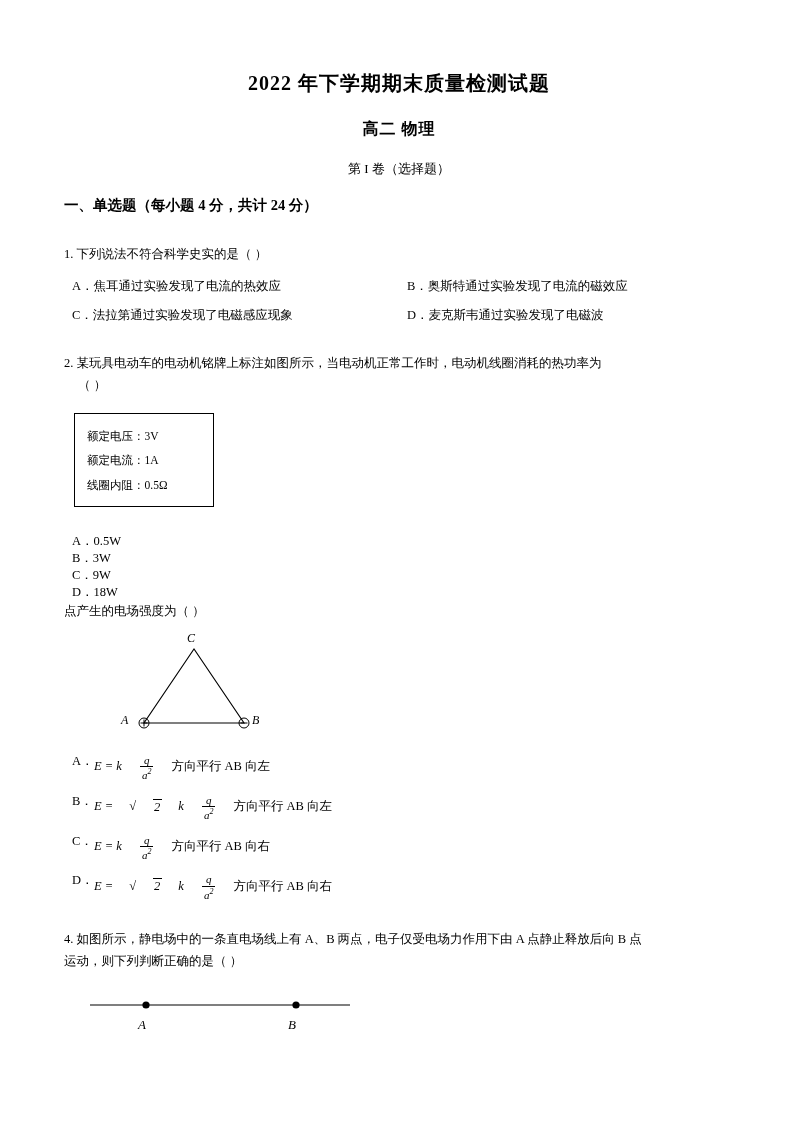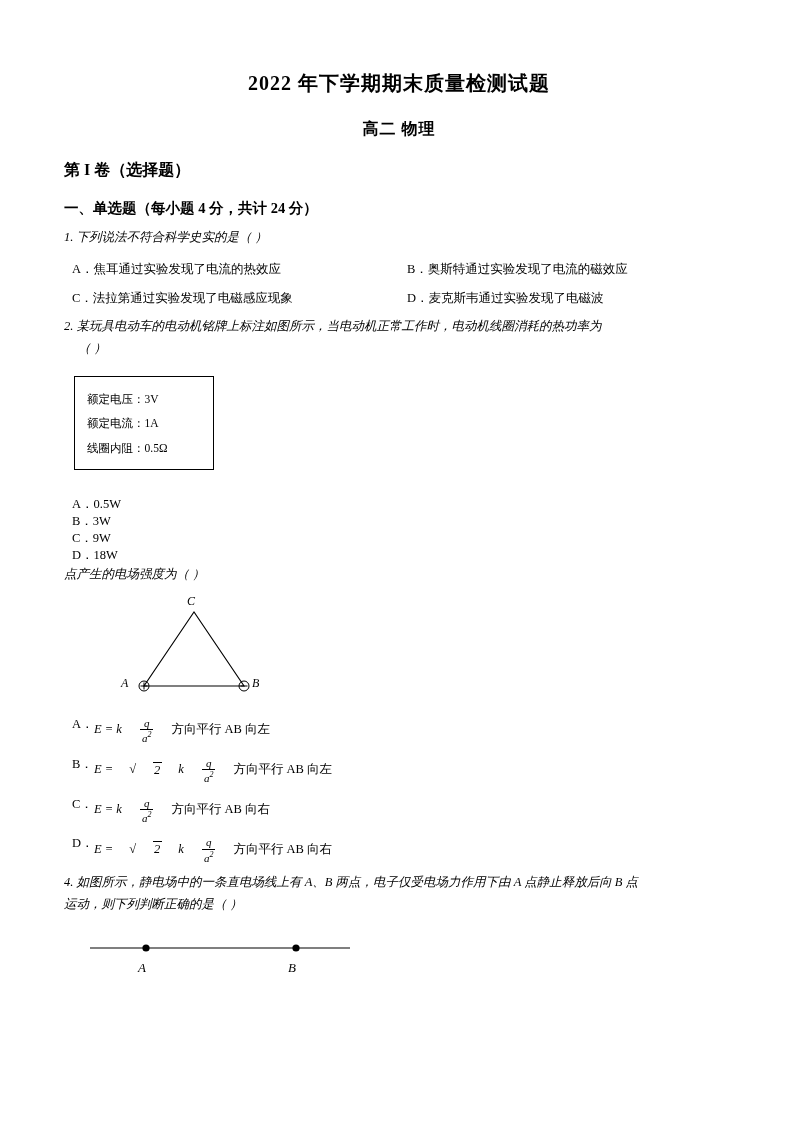--- a/index.html
+++ b/index.html
@@ -30,34 +30,34 @@
     margin: 14px 0 0 0;
   }
   .doc-subject {
     text-align: center;
     font-size: 16px;
     font-weight: bold;
     margin: 22px 0 0 0;
     letter-spacing: 1px;
   }
   .section-head {
-    font-size: 16px;
-    font-weight: bold;
+    text-align: center;
+    font-size: 13px;
+    font-weight: normal;
     margin: 20px 0 0 0;
   }
   .group-head {
     font-size: 14.5px;
     font-weight: bold;
     margin: 18px 0 0 0;
   }
   .q-stem {
     font-size: 12.5px;
-    margin: 9px 0 0 0;
+    margin: 29px 0 0 0;
     line-height: 1.75;
-    font-style: italic;
   }
   .q-stem.indent-cont {
     margin-top: 0;
   }
   .opt-row {
     display: flex;
     margin: 12px 0 0 0;
     font-size: 12.5px;
   }
   .opt-row .opt {

